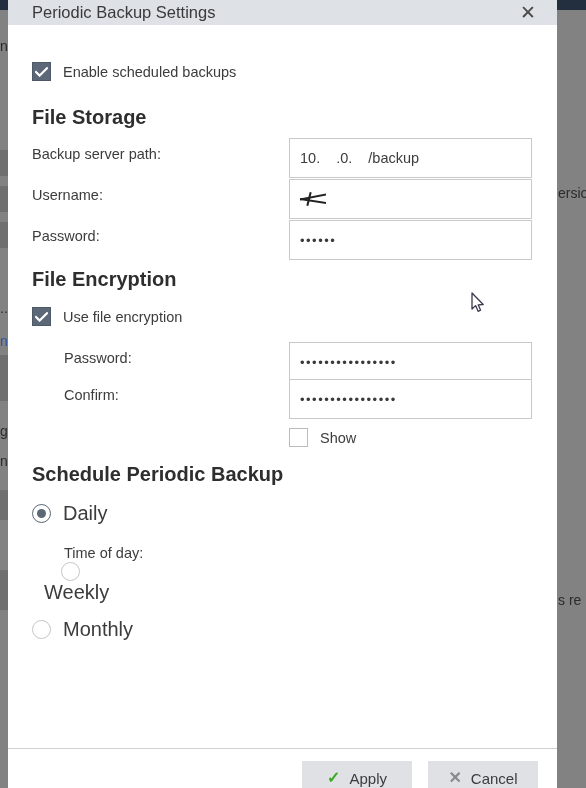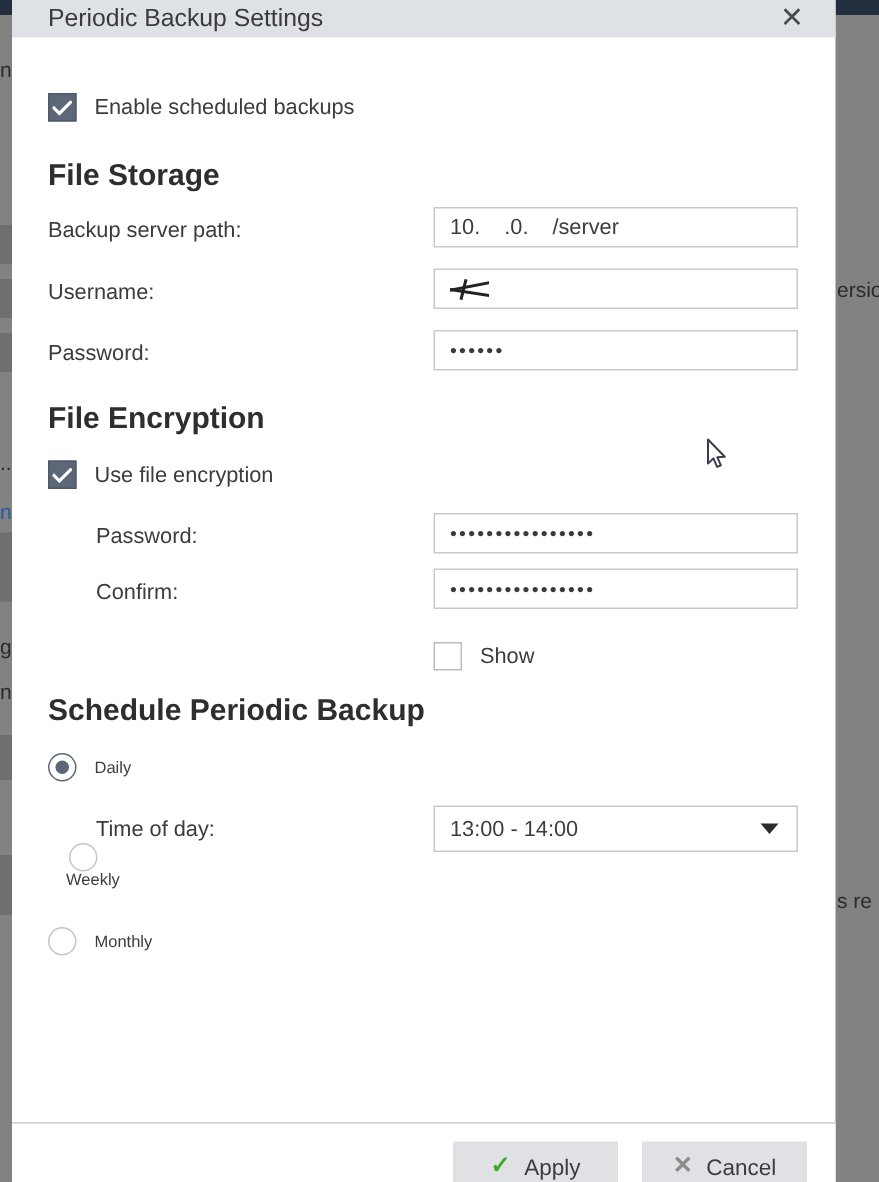--- a/index.html
+++ b/index.html
@@ -101,21 +101,21 @@
     font-size: 14.5px;
     color: #3c3c3c;
     white-space: nowrap;
   }
 
   .field {
     position: absolute;
     box-sizing: border-box;
     border: 1px solid #c9c9c9;
     background: #ffffff;
-    height: 27px;
+    height: 40px;
     display: flex;
     align-items: center;
     padding: 0 10px;
     font-size: 14.5px;
     color: #3c3c3c;
     overflow: hidden;
   }
   .field.dots {
     letter-spacing: 1.5px;
     font-size: 13px;
@@ -186,21 +186,21 @@
     flex: none;
   }
   .radio.off { border-color: #c3c6ca; }
   .radio .dot {
     width: 9px; height: 9px;
     border-radius: 50%;
     background: #5c6777;
   }
   .rd-label {
     margin-left: 12px;
-    font-size: 11px;
+    font-size: 20px;
     color: #3c3c3c;
     white-space: nowrap;
   }
 
   
   .select {
     position: absolute;
     box-sizing: border-box;
     border: 1px solid #c9c9c9;
     background: #ffffff;
@@ -303,21 +303,21 @@
       </div>
 
       <h3 class="section-title" style="left:24px;top:81px;">File Storage</h3>
 
       <span class="lbl" style="left:24px;top:121px;">Backup server path:</span>
       <div class="field" style="left:281px;top:113px;width:243px;">
         <span>10.</span>
           <span class="redacted-gap"></span>
           <span>.0.</span>
           <span class="redacted-gap"></span>
-          <span>/server</span>
+          <span>/backup</span>
       </div>
 
       <span class="lbl" style="left:24px;top:162px;">Username:</span>
       <div class="field" style="left:281px;top:154px;width:243px;">
         <span class="scribble">
             <i></i>
           </span>
       </div>
 
       <span class="lbl" style="left:24px;top:203px;">Password:</span>
@@ -348,24 +348,20 @@
       <h3 class="section-title" style="left:24px;top:438px;">Schedule Periodic Backup</h3>
 
       <div class="rd-row" style="left:24px;top:477px;">
         <span class="radio">
             <span class="dot"></span>
           </span>
         <span class="rd-label">Daily</span>
       </div>
 
       <span class="lbl" style="left:56px;top:520px;">Time of day:</span>
-      <div class="select" style="left:281px;top:512px;width:243px;">
-        <span>13:00 - 14:00</span>
-        <span class="caret"></span>
-      </div>
 
       <div class="rd-row" style="left:24px;top:537px;flex-direction:column;">
         <span class="radio off"></span>
         <span class="rd-label">Weekly</span>
       </div>
 
       <div class="rd-row" style="left:24px;top:593px;">
         <span class="radio off"></span>
         <span class="rd-label">Monthly</span>
       </div>

